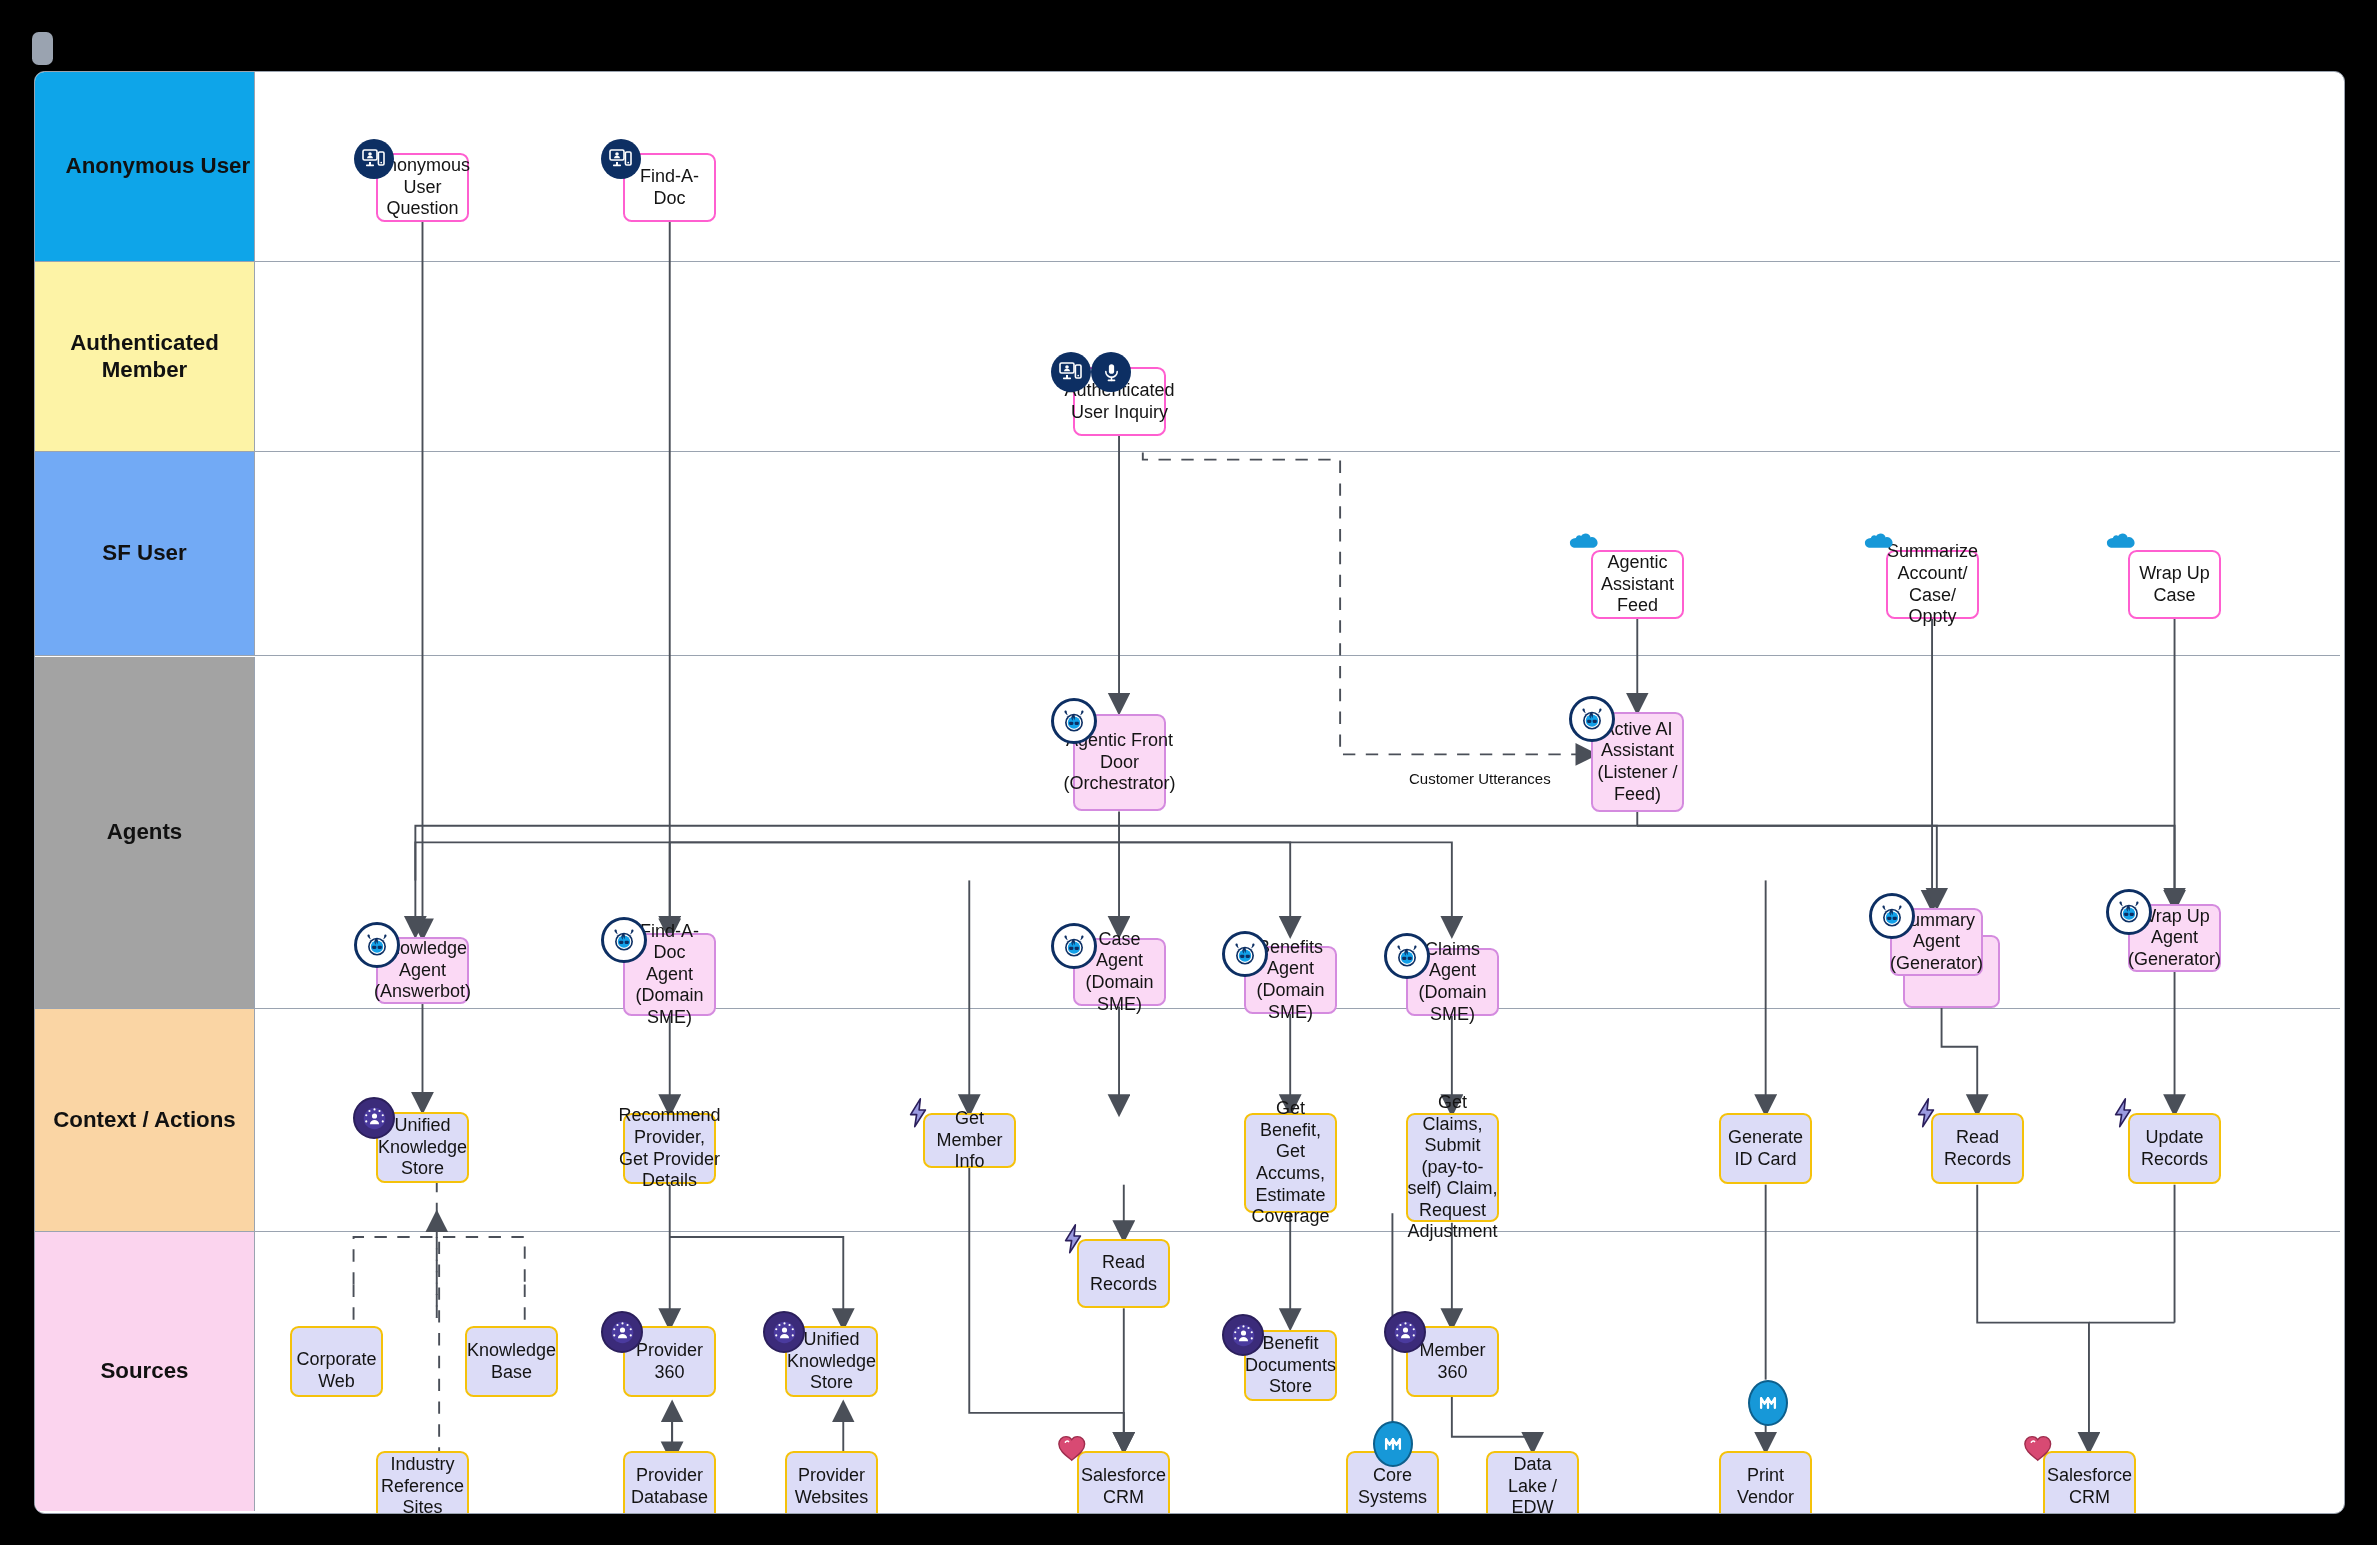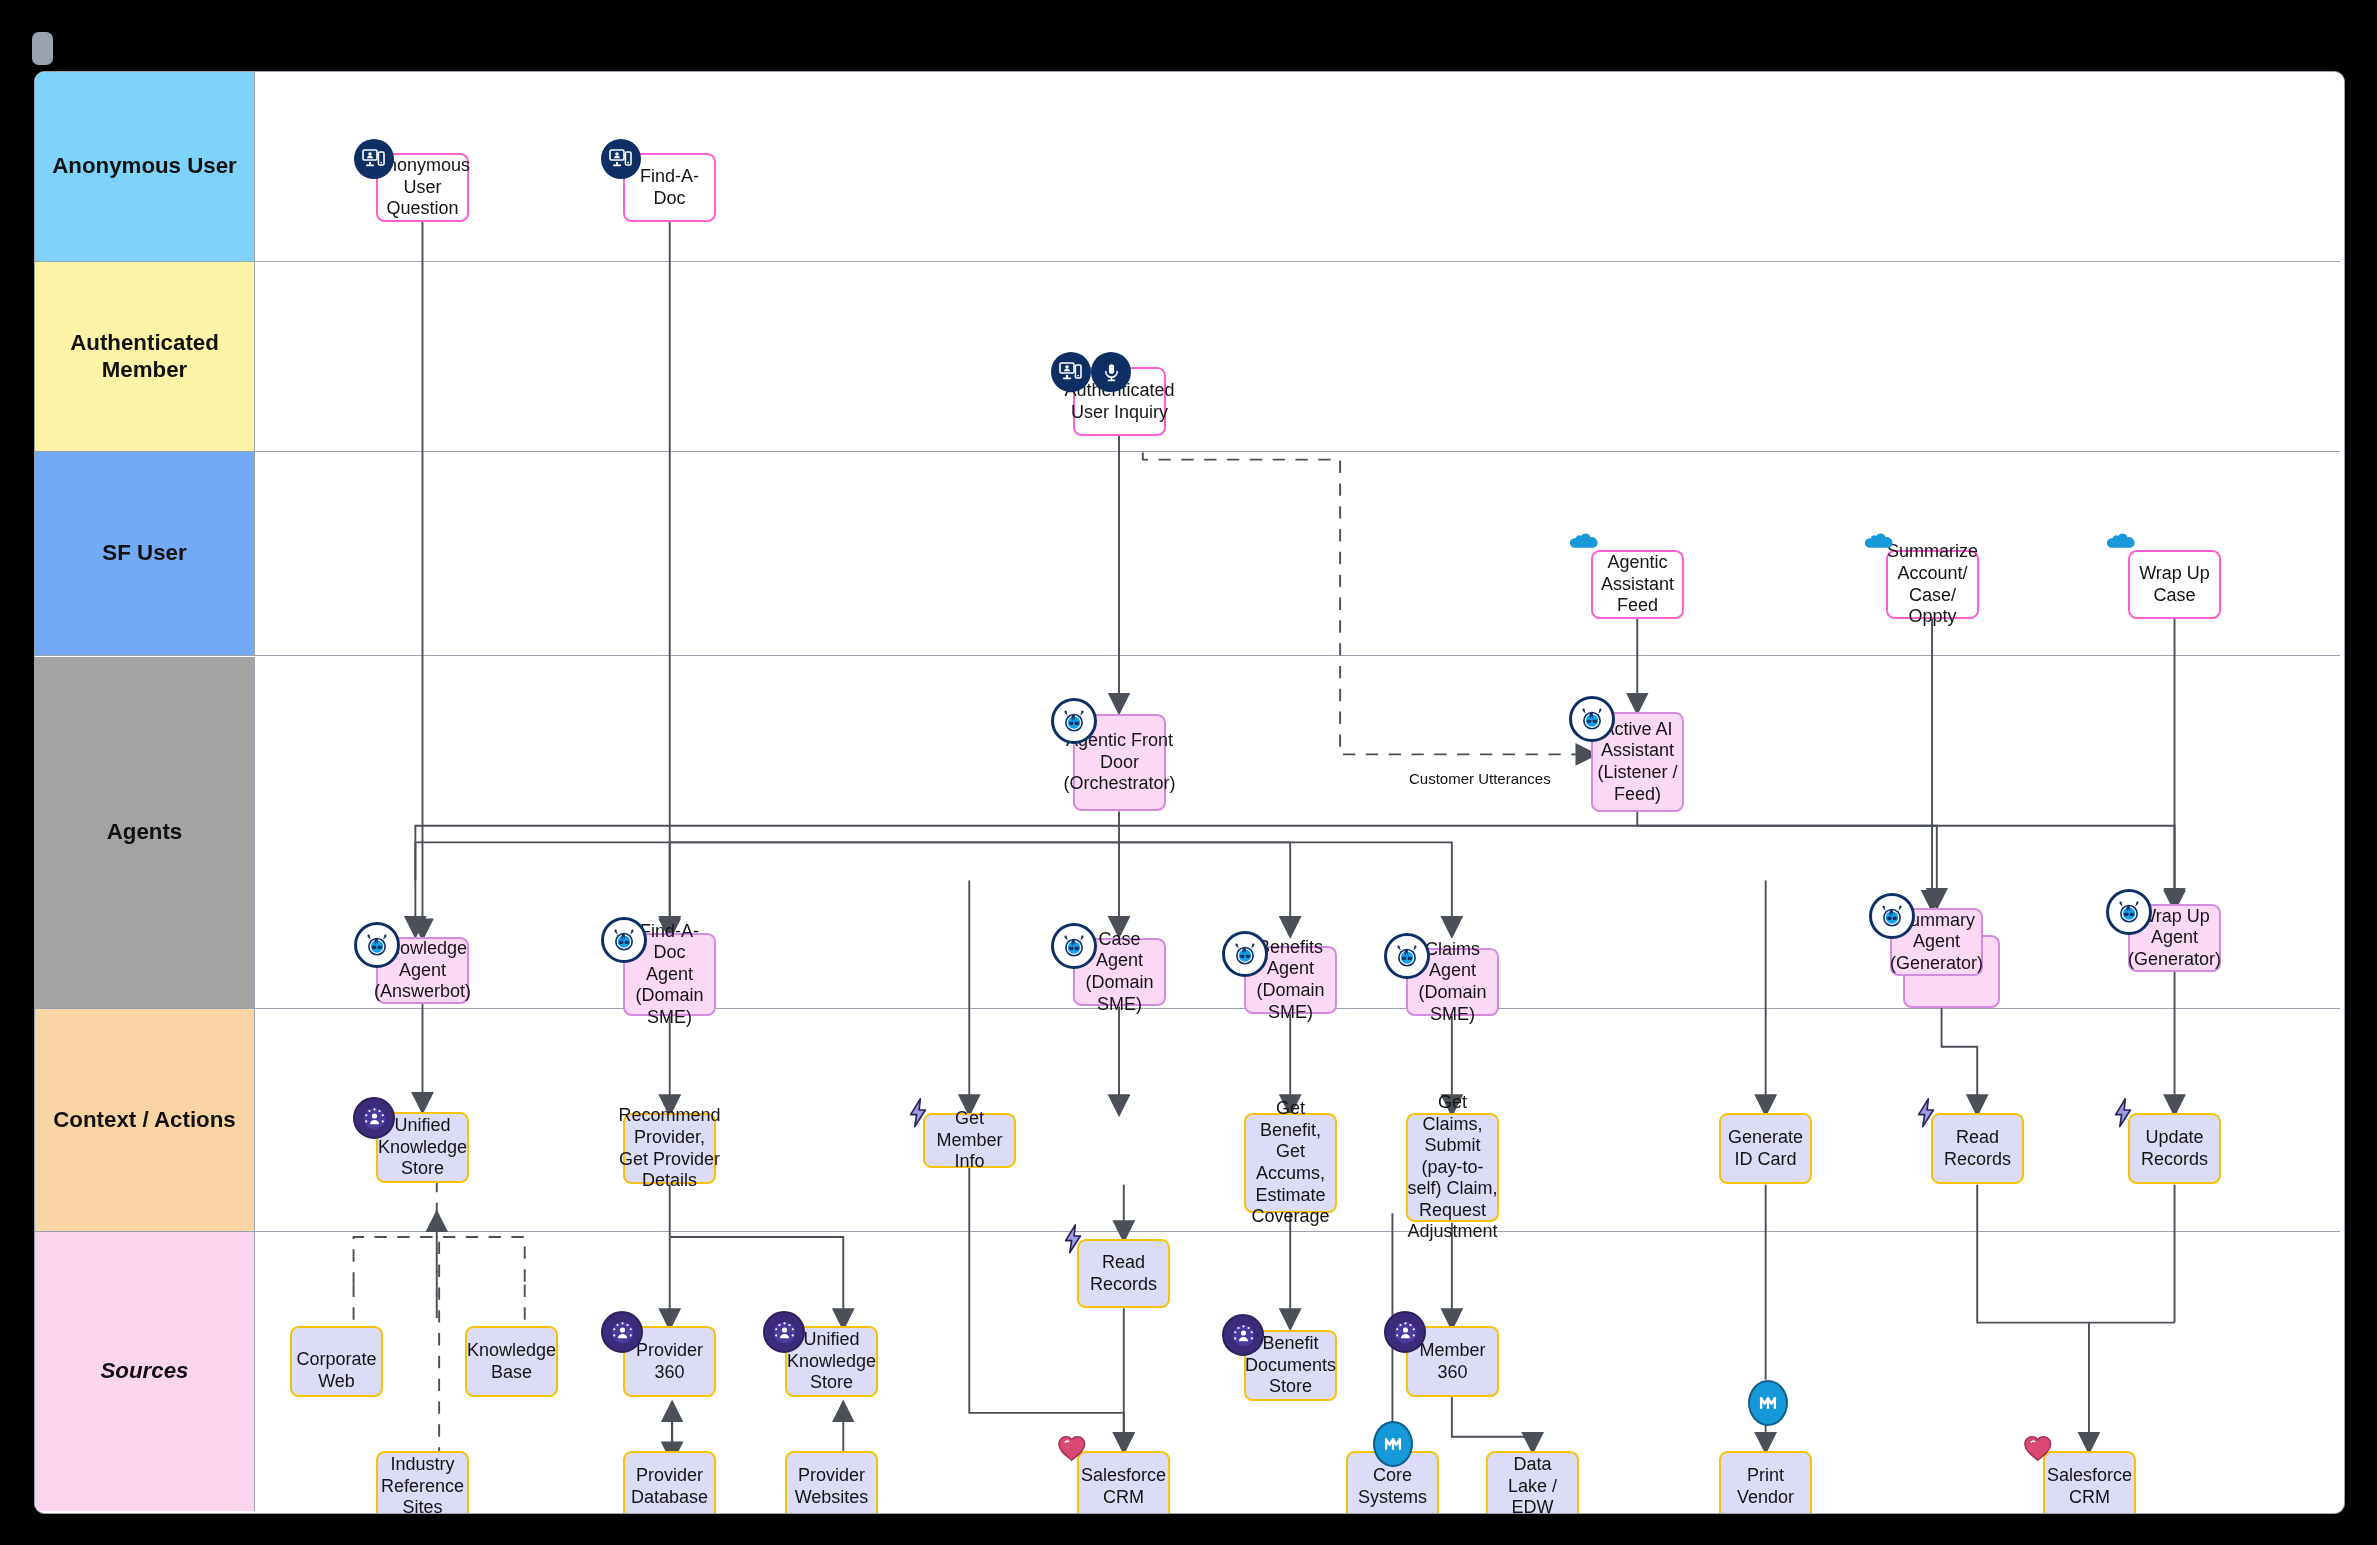--- a/index.html
+++ b/index.html
@@ -9,26 +9,26 @@
          border:1.9px solid #9aa3b0;border-radius:10.5px;overflow:hidden;}
 
   #grabhandle{position:absolute;left:32px;top:32px;width:21px;height:33px;background:#9aa3b0;border-radius:6.7px;}
 
   
   .lane{position:absolute;left:0;width:2305px;box-sizing:border-box;border-bottom:1px solid #9aa3b0;}
   .lanehdr{position:absolute;left:0;top:0;bottom:0;width:220px;box-sizing:border-box;
            border-right:1px solid #9aa3b0;display:flex;align-items:center;justify-content:center;}
   .lanehdr span{font-weight:bold;font-size:22.3px;color:#111;text-align:center;line-height:1.2;padding:0 3.8px;}
 
-  #lane0{top:0;height:190px;}      #lane0 .lanehdr{background:#7dd3fc;}
+  #lane0{top:0;height:190px;}      #lane0 .lanehdr{background:#0ea5e9;justify-content:flex-end;}
   #lane1{top:190px;height:190px;}  #lane1 .lanehdr{background:#fdf3a6;}
   #lane2{top:380px;height:204px;}  #lane2 .lanehdr{background:#72aaf5;}
   #lane3{top:585px;height:352px;} #lane3 .lanehdr{background:#a3a3a3;}
   #lane4{top:937px;height:223px;} #lane4 .lanehdr{background:#fad5a4;}
-  #lane5{top:1160px;height:279px;border-bottom:none;font-style:italic;} #lane5 .lanehdr{background:#fbd4ee;}
+  #lane5{top:1160px;height:279px;border-bottom:none;} #lane5 .lanehdr{background:#fbd4ee;}
 
   
   .node{position:absolute;box-sizing:border-box;display:flex;align-items:center;justify-content:center;
         text-align:center;border-radius:8.6px;font-size:18px;line-height:1.20;color:#141414;padding:2.9px 3.8px;z-index:20;}
   .n-user   {background:#ffffff;border:2.4px solid #ff5fd0;}
   .n-agent  {background:#fbd9f5;border:2.4px solid #d48bdf;}
   .n-action {background:#dcdcf7;border:2.4px solid #f5c20a;}
   .stack{position:absolute;background:#fbd9f5;border:2.4px solid #d48bdf;border-radius:8.6px;z-index:18;}
 
   

